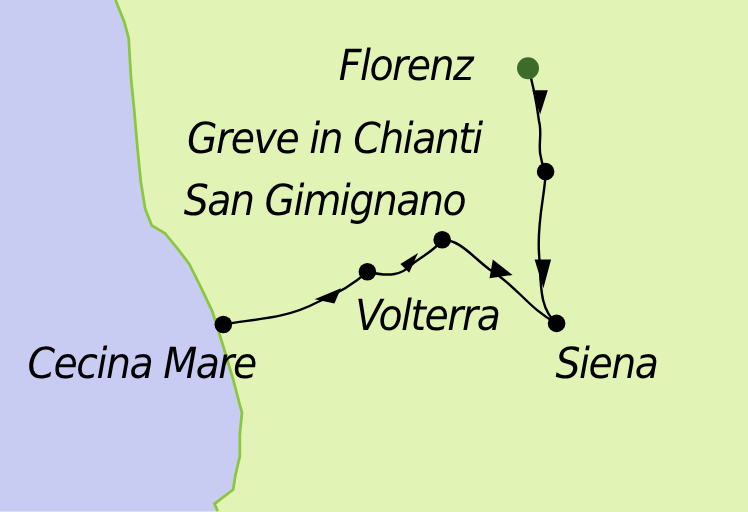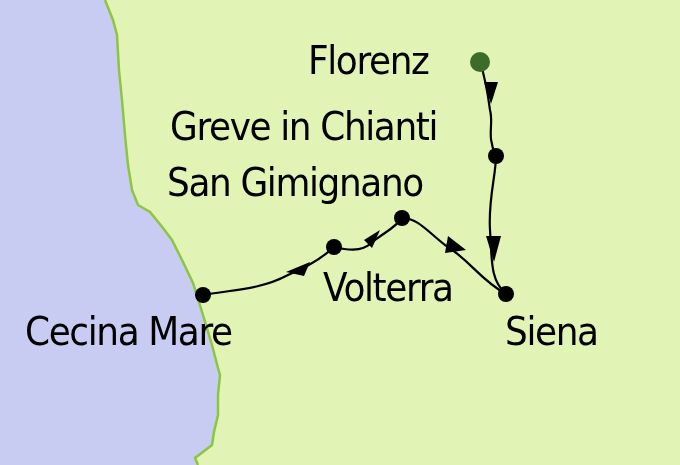--- a/index.html
+++ b/index.html
@@ -1,17 +1,17 @@
 <!DOCTYPE html>
 <html><head>
   <meta charset="utf-8">
   <style>
     html, body { margin: 0; padding: 0; }
     body { width: 680px; height: 465px; overflow: hidden; background: #e2f3b6; }
-    .map { position: relative; width: 680px; height: 465px; }
+    .map { position: relative; width: 680px; height: 465px; font-style: italic; }
     svg.base { position: absolute; left: 0; top: 0; }
     .label {
       position: absolute;
       font-family: "DejaVu Sans", sans-serif;
       font-size: 39px;
       color: #000;
       white-space: nowrap;
       line-height: 1;
       letter-spacing: -1.5px;
       transform: scaleX(0.92);

